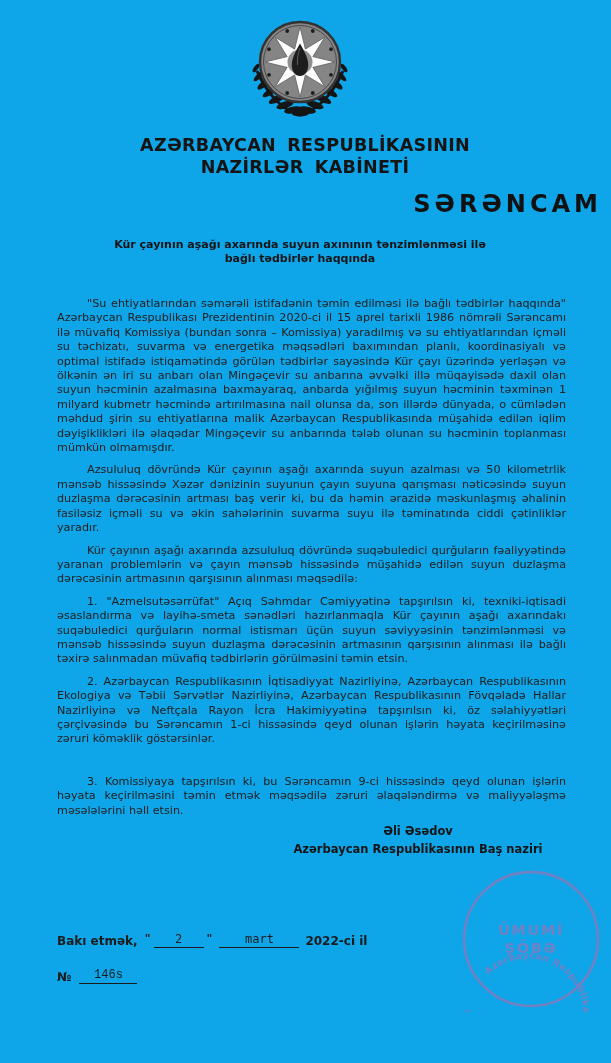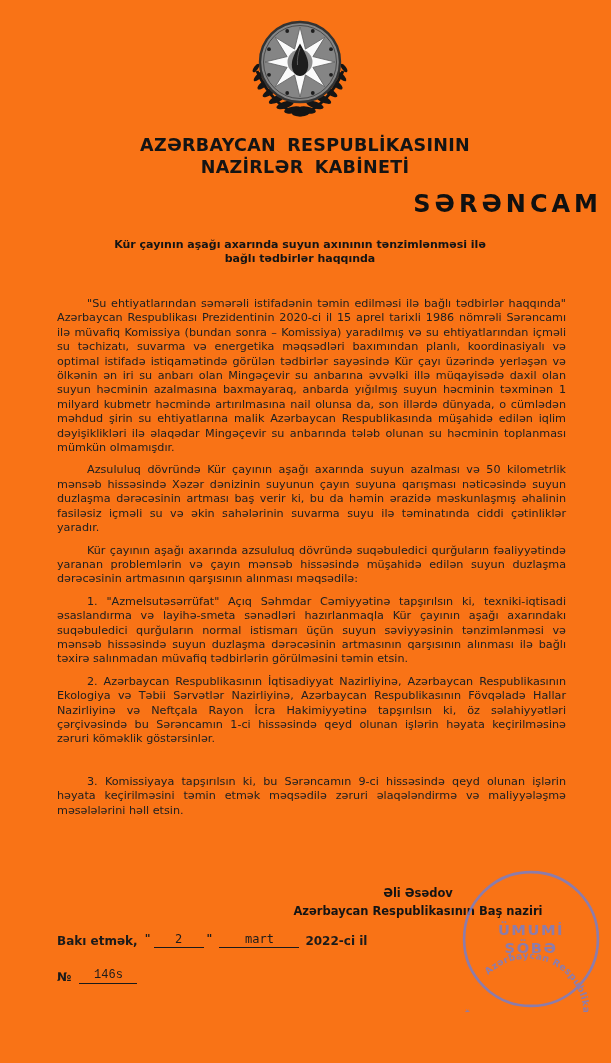--- a/index.html
+++ b/index.html
@@ -1,19 +1,19 @@
 <!DOCTYPE html>
 <html><head>
 <meta charset="utf-8">
 <style>
   html,body{margin:0;padding:0;background:#e8e8e8;}
   .page{
     position:relative;
     width:611px;height:1063px;
-    background:#f97316;
+    background:#0ea5e9;
     margin:0 auto;
     font-family:"DejaVu Sans","Liberation Sans",sans-serif;
     color:#1e1e1e;
     overflow:hidden;
   }
   .emblem{position:absolute;left:247px;top:14px;width:106px;height:110px;}
   .org{
     position:absolute;top:135px;left:8px;width:594px;
     text-align:center;font-weight:bold;font-size:17.5px;line-height:21.5px;
     letter-spacing:0.3px;word-spacing:5px;color:#141414;
@@ -28,21 +28,21 @@
     text-align:center;font-weight:bold;font-size:11px;line-height:13.5px;
     color:#141414;
   }
   .body{
     position:absolute;top:297px;left:57px;width:509px;
     font-size:11.2px;line-height:14.4px;text-align:justify;color:#202020;
   }
   .para{margin:0 0 8px 0;text-indent:30px;}
   .para.gap-top{margin-top:28px;}
   .signature{
-    position:absolute;top:884px;left:268px;width:300px;
+    position:absolute;top:822px;left:268px;width:300px;
     text-align:center;font-weight:bold;font-size:11.5px;line-height:18px;
     color:#141414;
   }
   .stamp{position:absolute;left:458px;top:866px;width:146px;height:146px;opacity:0.88;}
   .footer-date{position:absolute;top:932px;left:57px;font-size:12px;font-weight:bold;color:#1b1b1b;white-space:nowrap;}
   .footer-no{position:absolute;top:968px;left:57px;font-size:12px;font-weight:bold;color:#1b1b1b;}
   .fill{
     display:inline-block;border-bottom:1.6px solid #1a1a1a;text-align:center;
     font-family:"DejaVu Sans Mono","Liberation Mono",monospace;
     font-weight:normal;font-size:12px;padding:0 4px 1px 4px;vertical-align:bottom;

